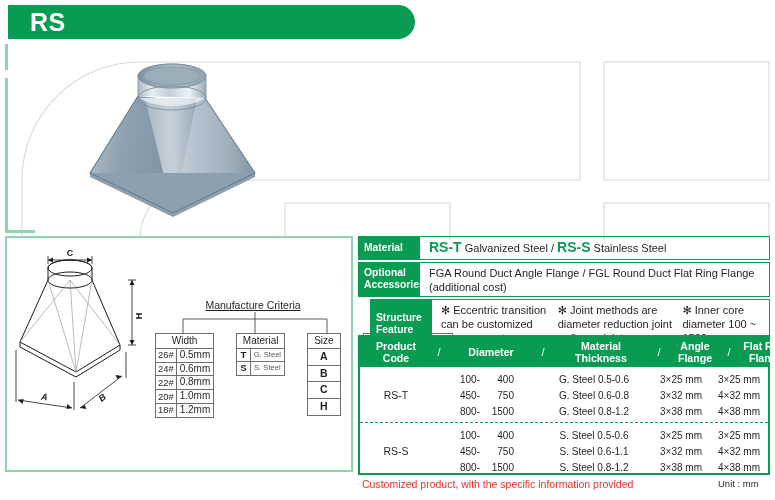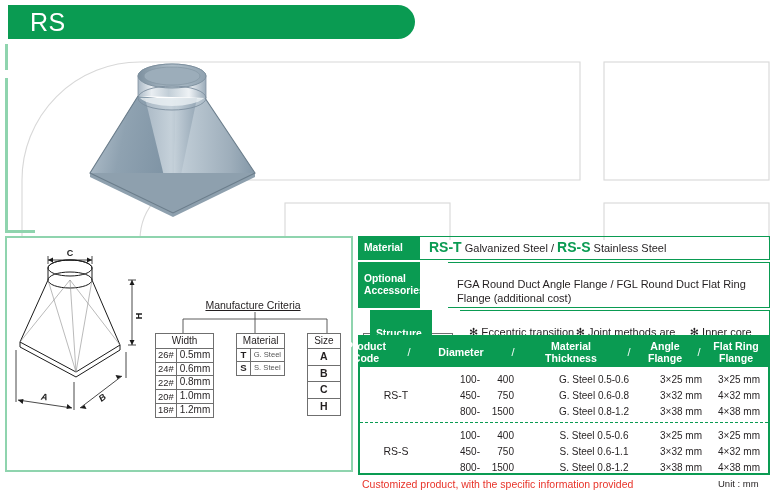--- a/index.html
+++ b/index.html
@@ -12,21 +12,21 @@
   .abs{position:absolute;}
 
   
   #header-banner{
     left:8px;top:5px;width:407px;height:34px;
     background:#0a9b52;
     border-radius:0 17px 17px 0;
     display:flex;align-items:center;
   }
   #header-code{
-    color:#ffffff;font-weight:normal;font-size:25px;letter-spacing:.5px;
+    color:#ffffff;font-weight:bold;font-size:25px;letter-spacing:.5px;
     margin-left:22px;
   }
   #header-title{
     color:#ffffff;font-weight:bold;font-size:19px;margin-left:11px;
     letter-spacing:-.2px;
   }
 
   
   #watermark{left:0;top:40px;width:775px;height:200px;}
   #watermark svg{display:block;}
@@ -72,32 +72,32 @@
     width:62px;min-height:20px;background:#0a9b52;color:#fff;
     font-weight:bold;font-size:10.3px;display:flex;flex-direction:column;
     justify-content:center;padding-left:6px;box-sizing:border-box;
     line-height:1.18;flex:none;
   }
   .spec-value{
     flex:1;border:1px solid #0a9b52;border-left:none;box-sizing:border-box;
     display:flex;align-items:center;padding:2px 0 2px 9px;font-size:11px;
     line-height:1.28;color:#231f20;
   }
-  .spec-value.multi{align-items:flex-start;padding-top:14px;margin-left:28px;}
+  .spec-value.multi{align-items:flex-start;padding-top:3px;}
   .rs-code{color:#0a9b52;font-weight:bold;font-size:14px;}
   .bullet-line{display:block;}
 
   
   #product-table{
     left:358px;top:335px;width:412px;height:140px;
     border:2px solid #0a9b52;box-sizing:border-box;background:#fff;
   }
   #product-head{
     display:flex;background:#0a9b52;color:#fff;height:30px;align-items:center;
-    font-weight:bold;font-size:10.6px;text-align:center;line-height:1.14;justify-content:flex-end;
+    font-weight:bold;font-size:10.6px;text-align:center;line-height:1.14;
   }
   #product-head .hcell{display:flex;align-items:center;justify-content:center;}
   #product-head .hsep{font-weight:normal;font-size:11px;opacity:.95;}
   .col-code{width:72px;flex:none;}
   .col-dia{width:104px;flex:none;}
   .col-mat{width:116px;flex:none;}
   .col-ang{width:58px;flex:none;}
   .col-flat{width:58px;flex:none;}
   .sep-w{width:14px;flex:none;}
   .grp{display:flex;align-items:center;}

